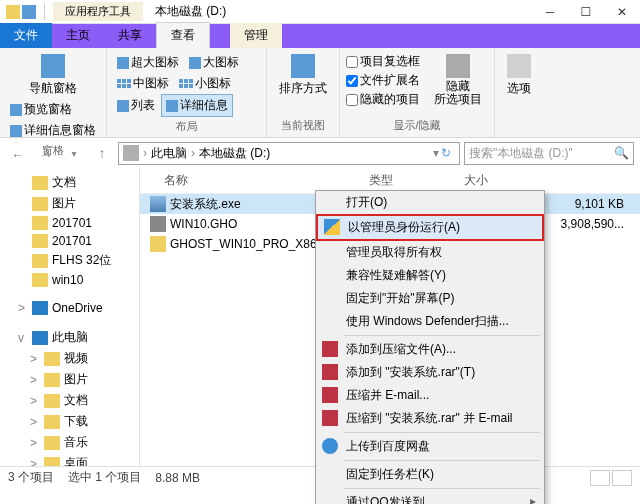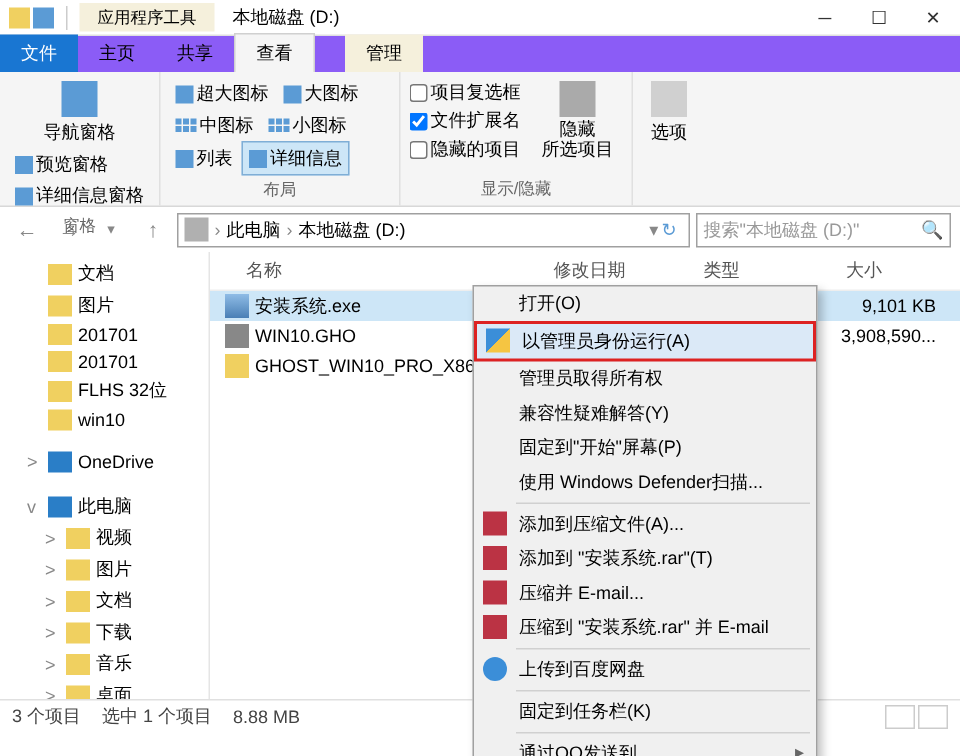--- a/index.html
+++ b/index.html
@@ -184,20 +184,27 @@
           </div>
         <div class="ribbon-item active">
             <span class="icon-sq sm"></span>
             <span>详细信息</span>
           </div>
       </div>
     </div>
     <div class="ribbon-label">布局</div>
   </div>
 
+  <div class="ribbon-group">
+    <div class="big-btn">
+      <span class="icon-sq"></span>
+      <span>排序方式</span>
+    </div>
+    <div class="ribbon-label">当前视图</div>
+  </div>
 
   <div class="ribbon-group">
     <div>
       <div style="display:flex;gap:8px">
         <div>
           <label class="ribbon-check">
               <input type="checkbox" style="">
               <span>项目复选框</span>
             </label>
           <label class="ribbon-check">
@@ -320,21 +327,20 @@
       </div>
       <div class="side-item depth1">
         <span class="caret">&gt;</span>
         <span class="ficon"></span>
         <span>桌面</span>
       </div>
     </div>
   <div class="content">
     <div class="cols">
       <div class="col-name">名称</div>
-      <div class="col-date">修改日期</div>
       <div class="col-type">类型</div>
       <div class="col-size">大小</div>
     </div>
     <div class="rows" id="rows">
         <div class="row sel">
           <span class="ricon exe"></span>
           <span class="name">安装系统.exe</span>
           <span class="date"></span>
           <span class="type"></span>
           <span class="size">9,101 KB</span>

